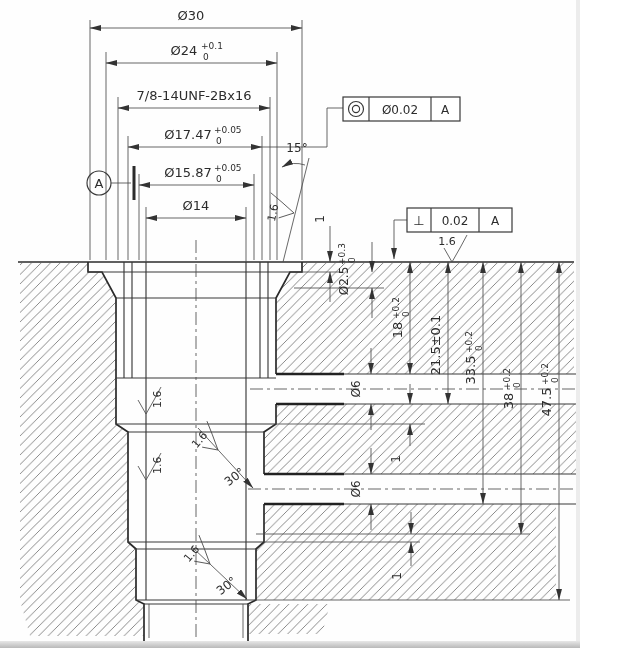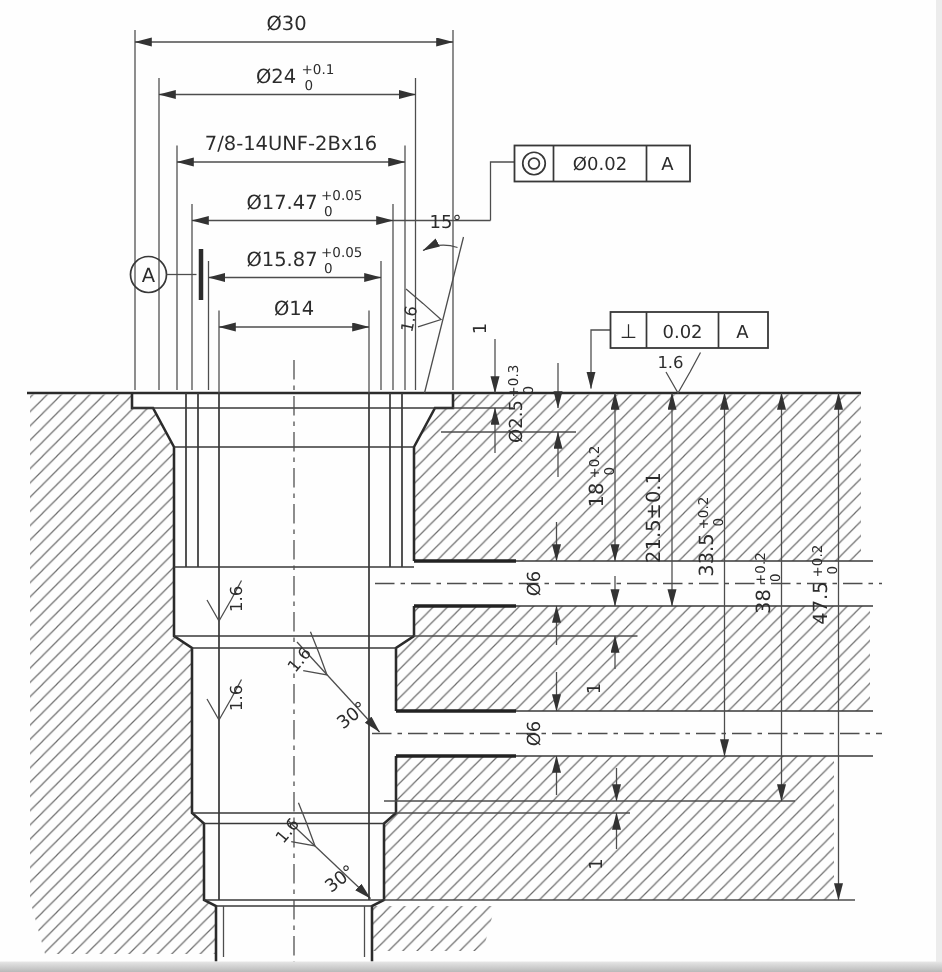--- a/index.html
+++ b/index.html
@@ -1,16 +1,16 @@
 <!DOCTYPE html>
 <html><head>
 <meta charset="utf-8">
 <style>
   html,body{margin:0;padding:0;background:#ffffff;}
-  #stage{position:relative;width:628px;height:648px;background:#fefefe;overflow:hidden;
+  #stage{position:relative;width:580px;height:648px;background:#fefefe;overflow:hidden;
          font-family:"DejaVu Sans",sans-serif;}
   svg{display:block;}
   svg text{fill:#2c2c2c;font-family:"DejaVu Sans",sans-serif;}
   .t13{font-size:13px;}
   .t12{font-size:12px;}
   .t11{font-size:11px;}
   .t9{font-size:9px;}
   .mid{text-anchor:middle;}
   .lw-heavy{stroke:#2b2b2b;stroke-width:1.7;fill:none;}
   .lw-med{stroke:#383838;stroke-width:1.15;fill:none;}

